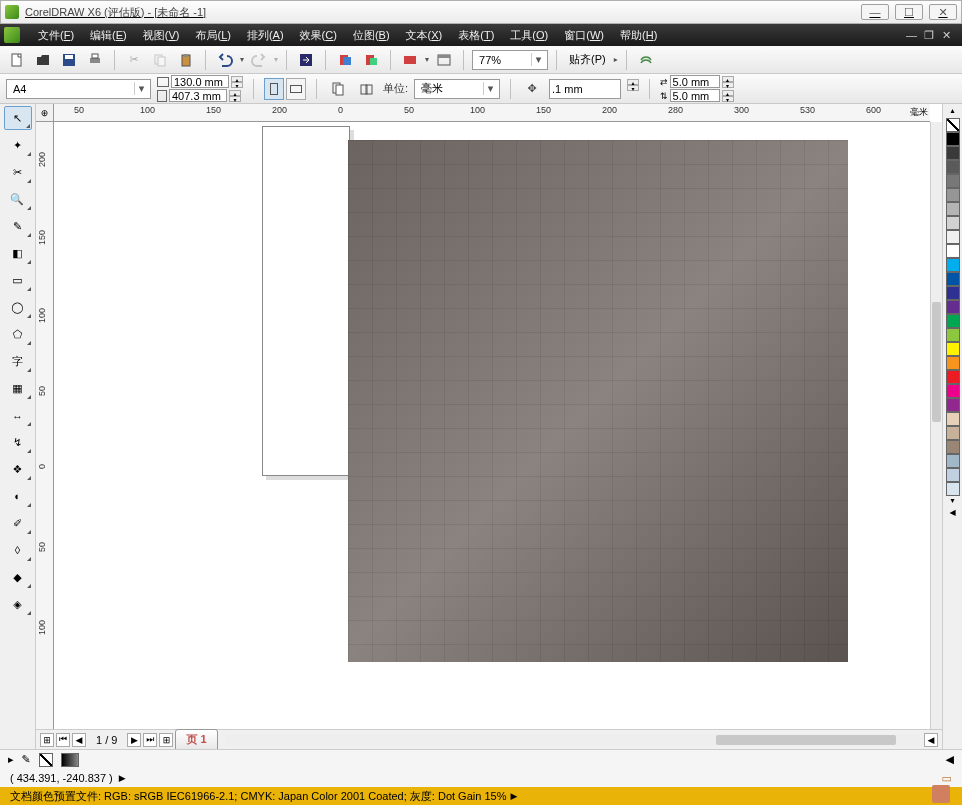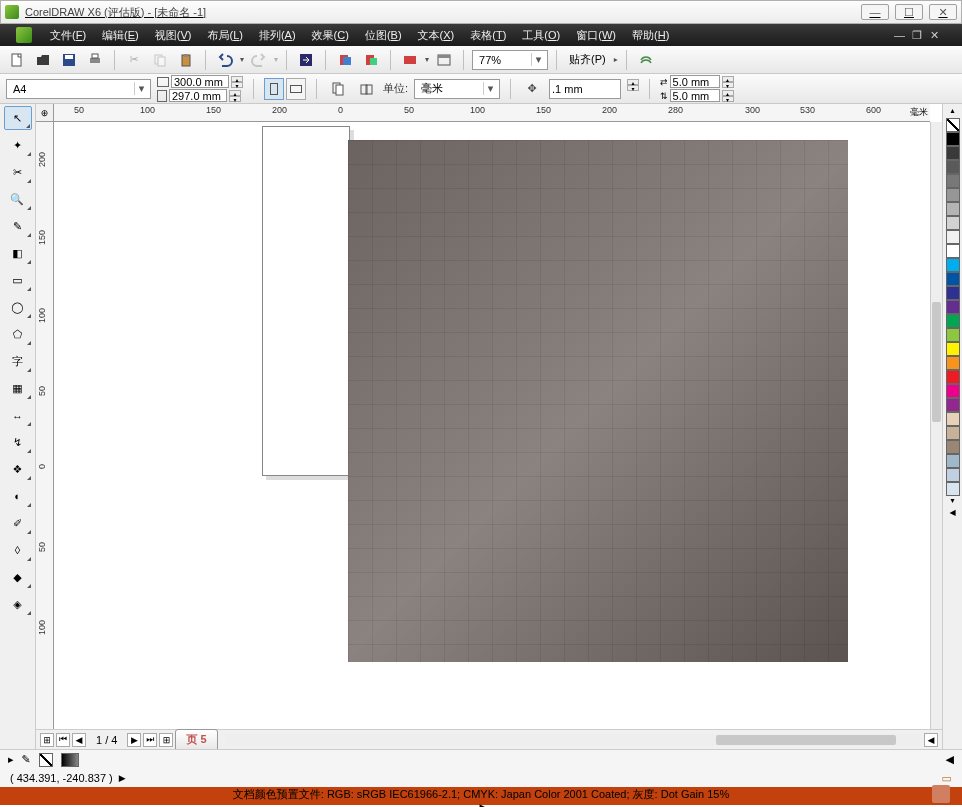--- a/index.html
+++ b/index.html
@@ -6,21 +6,21 @@
 body { background:#fff; width:962px; height:807px; overflow:hidden; position:relative; }
 
 
 .titlebar { height:24px; background:linear-gradient(#fdfdfd,#ececec); border:1px solid #b0b0b0; display:flex; align-items:center; padding:0 4px;text-decoration:underline; }
 .app-icon { width:14px; height:14px; background:linear-gradient(135deg,#8cc63e,#3a8a1a); margin-right:6px; border-radius:2px; }
 .titlebar-text { flex:1; color:#444; }
 .win-btns { display:flex; gap:6px; }
 .win-btn { width:28px; height:16px; border:1px solid #a0a0a0; border-radius:2px; display:flex; align-items:center; justify-content:center; color:#555; background:#f5f5f5; }
 
 
-.menubar { height:22px; background:linear-gradient(#3a3a3a,#1a1a1a); display:flex; align-items:center; padding:0 16px; color:#eee; }
+.menubar { height:22px; background:linear-gradient(#3a3a3a,#1a1a1a); display:flex; align-items:center; padding:0 4px; color:#eee; }
 .menu-icon { width:16px; height:16px; background:linear-gradient(135deg,#8cc63e,#3a8a1a); margin-right:10px; border-radius:2px; }
 .menu-item { padding:0 8px; cursor:pointer; }
 .menu-item .hk { text-decoration:underline; }
 .menubar .spacer { flex:1; }
 .mdi-btn { width:14px; height:12px; margin:0 2px; color:#ccc; }
 
 
 .toolbar { height:28px; background:linear-gradient(#fbfbfb,#e8e8e8); border-bottom:1px solid #c9c9c9; display:flex; align-items:center; padding:0 6px; gap:4px; }
 .tb-btn { width:22px; height:22px; display:flex; align-items:center; justify-content:center; border-radius:2px; color:#444; }
 .sep { width:1px; height:20px; background:#c0c0c0; margin:0 4px; }
@@ -77,21 +77,21 @@
 .swatch { width:14px; height:14px; border:1px solid #666; }
 .swatch.none { background:#fff; position:relative; }
 .swatch.none::after { content:""; position:absolute; inset:0; background:linear-gradient(to top right,transparent 45%,#000 45%,#000 55%,transparent 55%); }
 
 
 .hint-row { position:absolute; left:0; right:0; bottom:38px; height:20px; background:#f5f5f5; border-top:1px solid #ccc; display:flex; align-items:center; padding:0 8px; gap:8px; }
 .fill-swatch { width:14px; height:14px; border:1px solid #666; background:#fff; position:relative; }
 .fill-swatch::after { content:""; position:absolute; inset:0; background:linear-gradient(to top right,transparent 45%,#000 45%,#000 55%,transparent 55%); }
 .grad-swatch { width:18px; height:14px; background:linear-gradient(90deg,#000,#888); border:1px solid #666; }
 .status { position:absolute; left:0; right:0; bottom:20px; height:18px; background:#f5f5f5; display:flex; align-items:center; padding:0 10px; gap:6px; }
-.status2 { position:absolute; left:0; right:0; bottom:2px; height:18px; background:#c2410c; display:flex; align-items:center; padding:0 10px;flex-direction:column; }
+.status2 { position:absolute; left:0; right:0; bottom:2px; height:18px; background:#eab308; display:flex; align-items:center; padding:0 10px; }
 .arrow-r { font-size:9px; }
 .avatar { position:absolute; right:12px; bottom:4px; width:18px; height:18px; background:#d08060; border-radius:2px; }
 
 svg { width:16px; height:16px; }
 </style>
 </head>
 <body>
 
 <div class="titlebar">
   <div class="app-icon"></div>
@@ -219,31 +219,31 @@
 <div class="propbar">
   <div class="combo page-size">
       <span>A4</span>
       <span style="flex:1"></span>
       <span class="drop">▾</span>
     </div>
   <div class="dim-group">
     <div class="dim-row">
         <span class="dim-icon"></span>
         <div class="spin-input">
-          <span>300.0 mm</span>
+          <span>130.0 mm</span>
         </div>
         <div class="spin-btns">
           <span>▴</span>
           <span>▾</span>
         </div>
       </div>
     <div class="dim-row">
         <span class="dim-icon h"></span>
         <div class="spin-input">
-          <span>297.0 mm</span>
+          <span>407.3 mm</span>
         </div>
         <div class="spin-btns">
           <span>▴</span>
           <span>▾</span>
         </div>
       </div>
   </div>
   <div class="sep"></div>
   <div class="orient">
     <div class="orient-btn active">
@@ -392,21 +392,21 @@
         <span class="tick" style="left: 20px;">50</span>
         <span class="tick" style="left: 86px;">100</span>
         <span class="tick" style="left: 152px;">150</span>
         <span class="tick" style="left: 218px;">200</span>
         <span class="tick" style="left: 284px;">0</span>
         <span class="tick" style="left: 350px;">50</span>
         <span class="tick" style="left: 416px;">100</span>
         <span class="tick" style="left: 482px;">150</span>
         <span class="tick" style="left: 548px;">200</span>
         <span class="tick" style="left: 614px;">280</span>
-        <span class="tick" style="left: 680px; margin-left: 11px;">300</span>
+        <span class="tick" style="left: 680px;">300</span>
         <span class="tick" style="left: 746px;">530</span>
         <span class="tick" style="left: 812px;">600</span>
       </div>
     <div class="ruler-v" id="rulerv">
         <span class="tick" style="top: 30px;">200</span>
         <span class="tick" style="top: 108px;">150</span>
         <span class="tick" style="top: 186px;">100</span>
         <span class="tick" style="top: 264px;">50</span>
         <span class="tick" style="top: 342px;">0</span>
         <span class="tick" style="top: 420px;">50</span>
@@ -418,25 +418,25 @@
       <div class="grid-shape"></div>
     </div>
     <div class="scroll-v">
         <div class="thumb"></div>
       </div>
     <div class="scroll-h-row">
       <div class="pagenav">
         <div class="pn-btn">⊞</div>
         <div class="pn-btn">⏮</div>
         <div class="pn-btn">◀</div>
-        <span style="padding:0 8px">1 / 4</span>
+        <span style="padding:0 8px">1 / 9</span>
         <div class="pn-btn">▶</div>
         <div class="pn-btn">⏭</div>
         <div class="pn-btn">⊞</div>
-        <div class="page-tab"><span>页 5</span></div>
+        <div class="page-tab"><span>页 1</span></div>
       </div>
       <div class="scroll-h">
           <div class="thumb"></div>
         </div>
       <div class="pn-btn" style="margin-right:4px">◀</div>
     </div>
   </div>
   <div class="palette">
     <div class="pal-arrow">▴</div>
     <div class="swatch none"></div>

